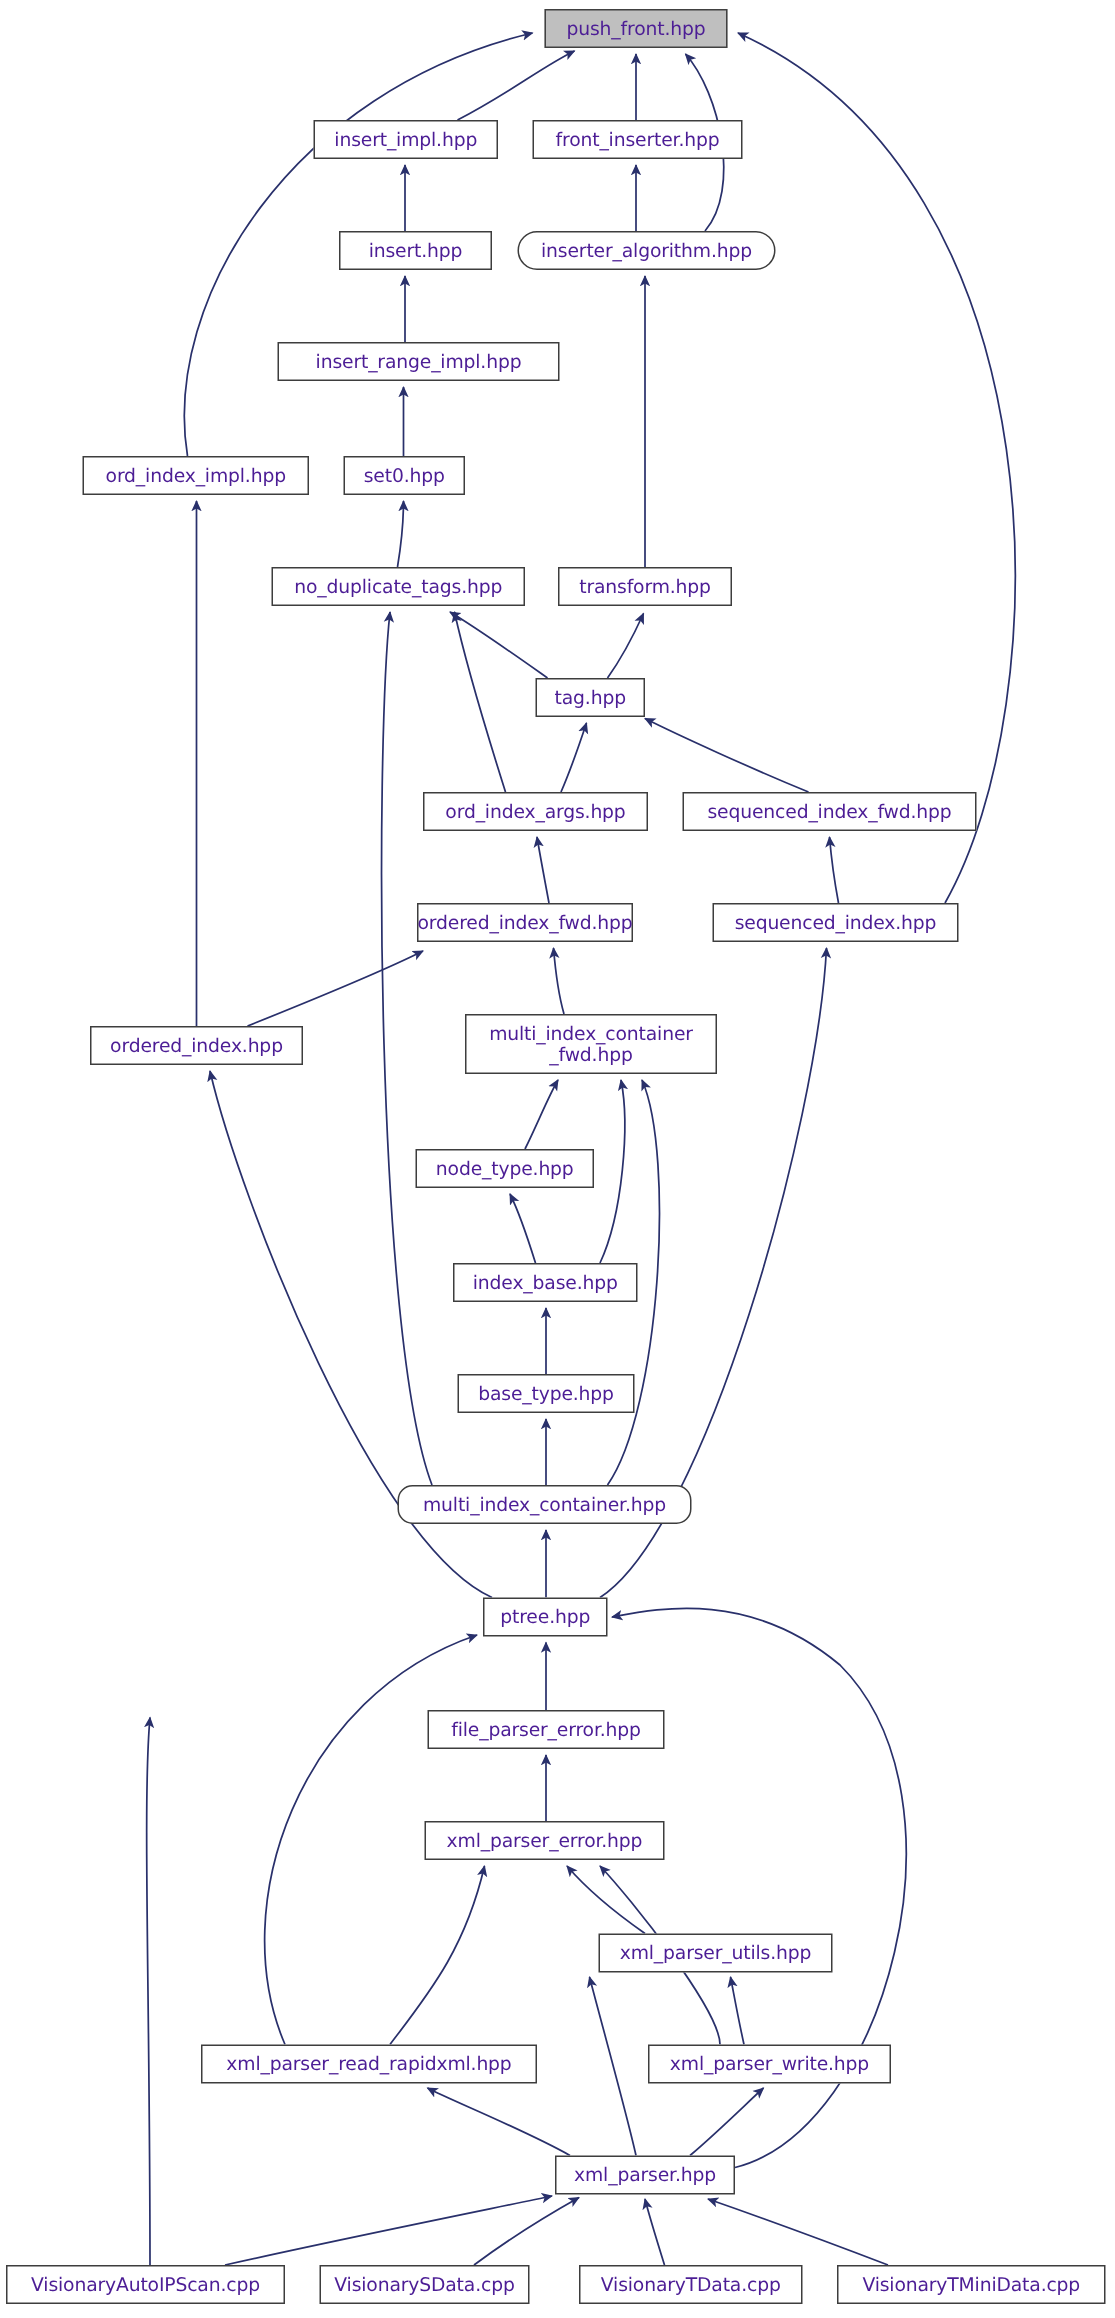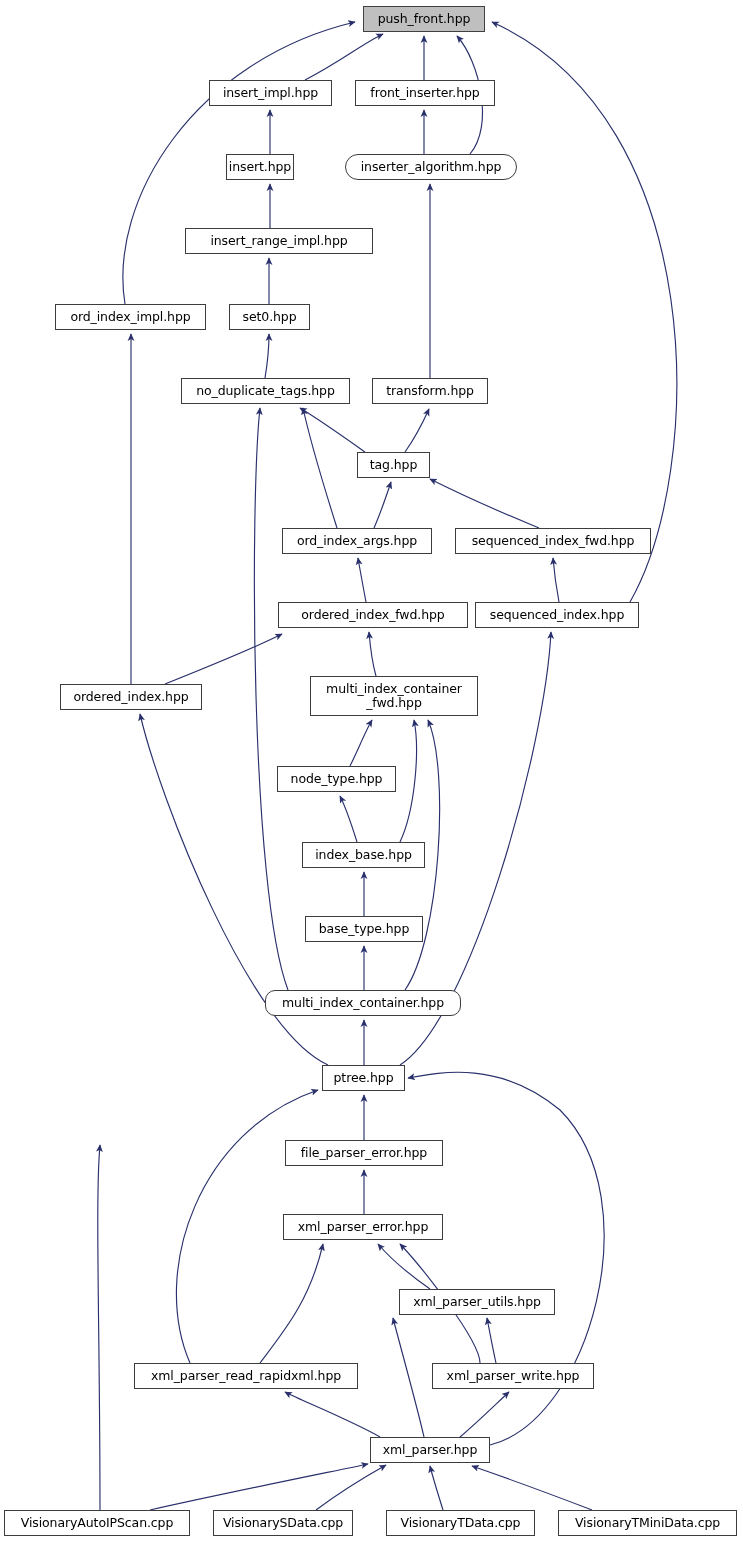--- a/index.html
+++ b/index.html
@@ -10,21 +10,21 @@
     background:#ffffff;
     font-family:"DejaVu Sans","Liberation Sans",sans-serif;
     overflow:hidden;
   }
   svg.edges{position:absolute;left:0;top:0;width:743px;height:1545px;pointer-events:none;}
   .node{
     position:absolute;
     box-sizing:border-box;
     border:1px solid #3d3d3d;
     background:#ffffff;
-    color:#000000;
+    color:#4c1d95;
     font-size:12.5px;
     line-height:1.05;
     display:flex;
     align-items:center;
     justify-content:center;
     text-align:center;
     white-space:pre;
     letter-spacing:-0.1px;
   }
   .node.root{
@@ -90,31 +90,31 @@
         <path d="M 100,1510 C 100,1330 95,1200 100,1145" marker-end="url(#arrow)"></path>
         <path d="M 316,1510 C 340,1492 370,1474 386,1465" marker-end="url(#arrow)"></path>
         <path d="M 443,1510 C 438,1494 433,1478 430,1466" marker-end="url(#arrow)"></path>
         <path d="M 592,1510 C 545,1492 495,1474 472,1466" marker-end="url(#arrow)"></path>
       </g>
   </svg>
   <div id="node-layer">
       <div class="node root" style="left: 363px; top: 6px; width: 122px; height: 26px;">push_front.hpp</div>
       <div class="node" style="left: 209px; top: 80px; width: 123px; height: 26px;">insert_impl.hpp</div>
       <div class="node" style="left: 355px; top: 80px; width: 140px; height: 26px;">front_inserter.hpp</div>
-      <div class="node" style="left: 226px; top: 154px; width: 68px; height: 26px;">insert.hpp</div>
+      <div class="node" style="left: 226px; top: 154px; width: 102px; height: 26px;">insert.hpp</div>
       <div class="node" style="left: 345px; top: 154px; width: 172px; height: 26px; border-radius: 13px;">inserter_algorithm.hpp</div>
       <div class="node" style="left: 185px; top: 228px; width: 188px; height: 26px;">insert_range_impl.hpp</div>
       <div class="node" style="left: 55px; top: 304px; width: 151px; height: 26px;">ord_index_impl.hpp</div>
       <div class="node" style="left: 229px; top: 304px; width: 81px; height: 26px;">set0.hpp</div>
       <div class="node" style="left: 181px; top: 378px; width: 169px; height: 26px;">no_duplicate_tags.hpp</div>
       <div class="node" style="left: 372px; top: 378px; width: 116px; height: 26px; text-align: center;">transform.hpp</div>
       <div class="node" style="left: 357px; top: 452px; width: 73px; height: 26px;">tag.hpp</div>
       <div class="node" style="left: 282px; top: 528px; width: 150px; height: 26px;">ord_index_args.hpp</div>
       <div class="node" style="left: 455px; top: 528px; width: 196px; height: 26px;">sequenced_index_fwd.hpp</div>
-      <div class="node" style="left: 278px; top: 602px; width: 190px; height: 26px;">ordered_index_fwd.hpp</div>
+      <div class="node" style="left: 278px; top: 602px; width: 144px; height: 26px;">ordered_index_fwd.hpp</div>
       <div class="node" style="left: 475px; top: 602px; width: 164px; height: 26px;">sequenced_index.hpp</div>
       <div class="node" style="left: 60px; top: 684px; width: 142px; height: 26px;">ordered_index.hpp</div>
       <div class="node twoline" style="left: 310px; top: 676px; width: 168px; height: 40px;">multi_index_container
 _fwd.hpp</div>
       <div class="node" style="left: 277px; top: 766px; width: 119px; height: 26px;">node_type.hpp</div>
       <div class="node" style="left: 302px; top: 842px; width: 123px; height: 26px;">index_base.hpp</div>
       <div class="node" style="left: 305px; top: 916px; width: 118px; height: 26px;">base_type.hpp</div>
       <div class="node" style="left: 265px; top: 990px; width: 196px; height: 26px; border-radius: 10px;">multi_index_container.hpp</div>
       <div class="node" style="left: 322px; top: 1065px; width: 83px; height: 26px;">ptree.hpp</div>
       <div class="node" style="left: 285px; top: 1140px; width: 158px; height: 26px;">file_parser_error.hpp</div>

